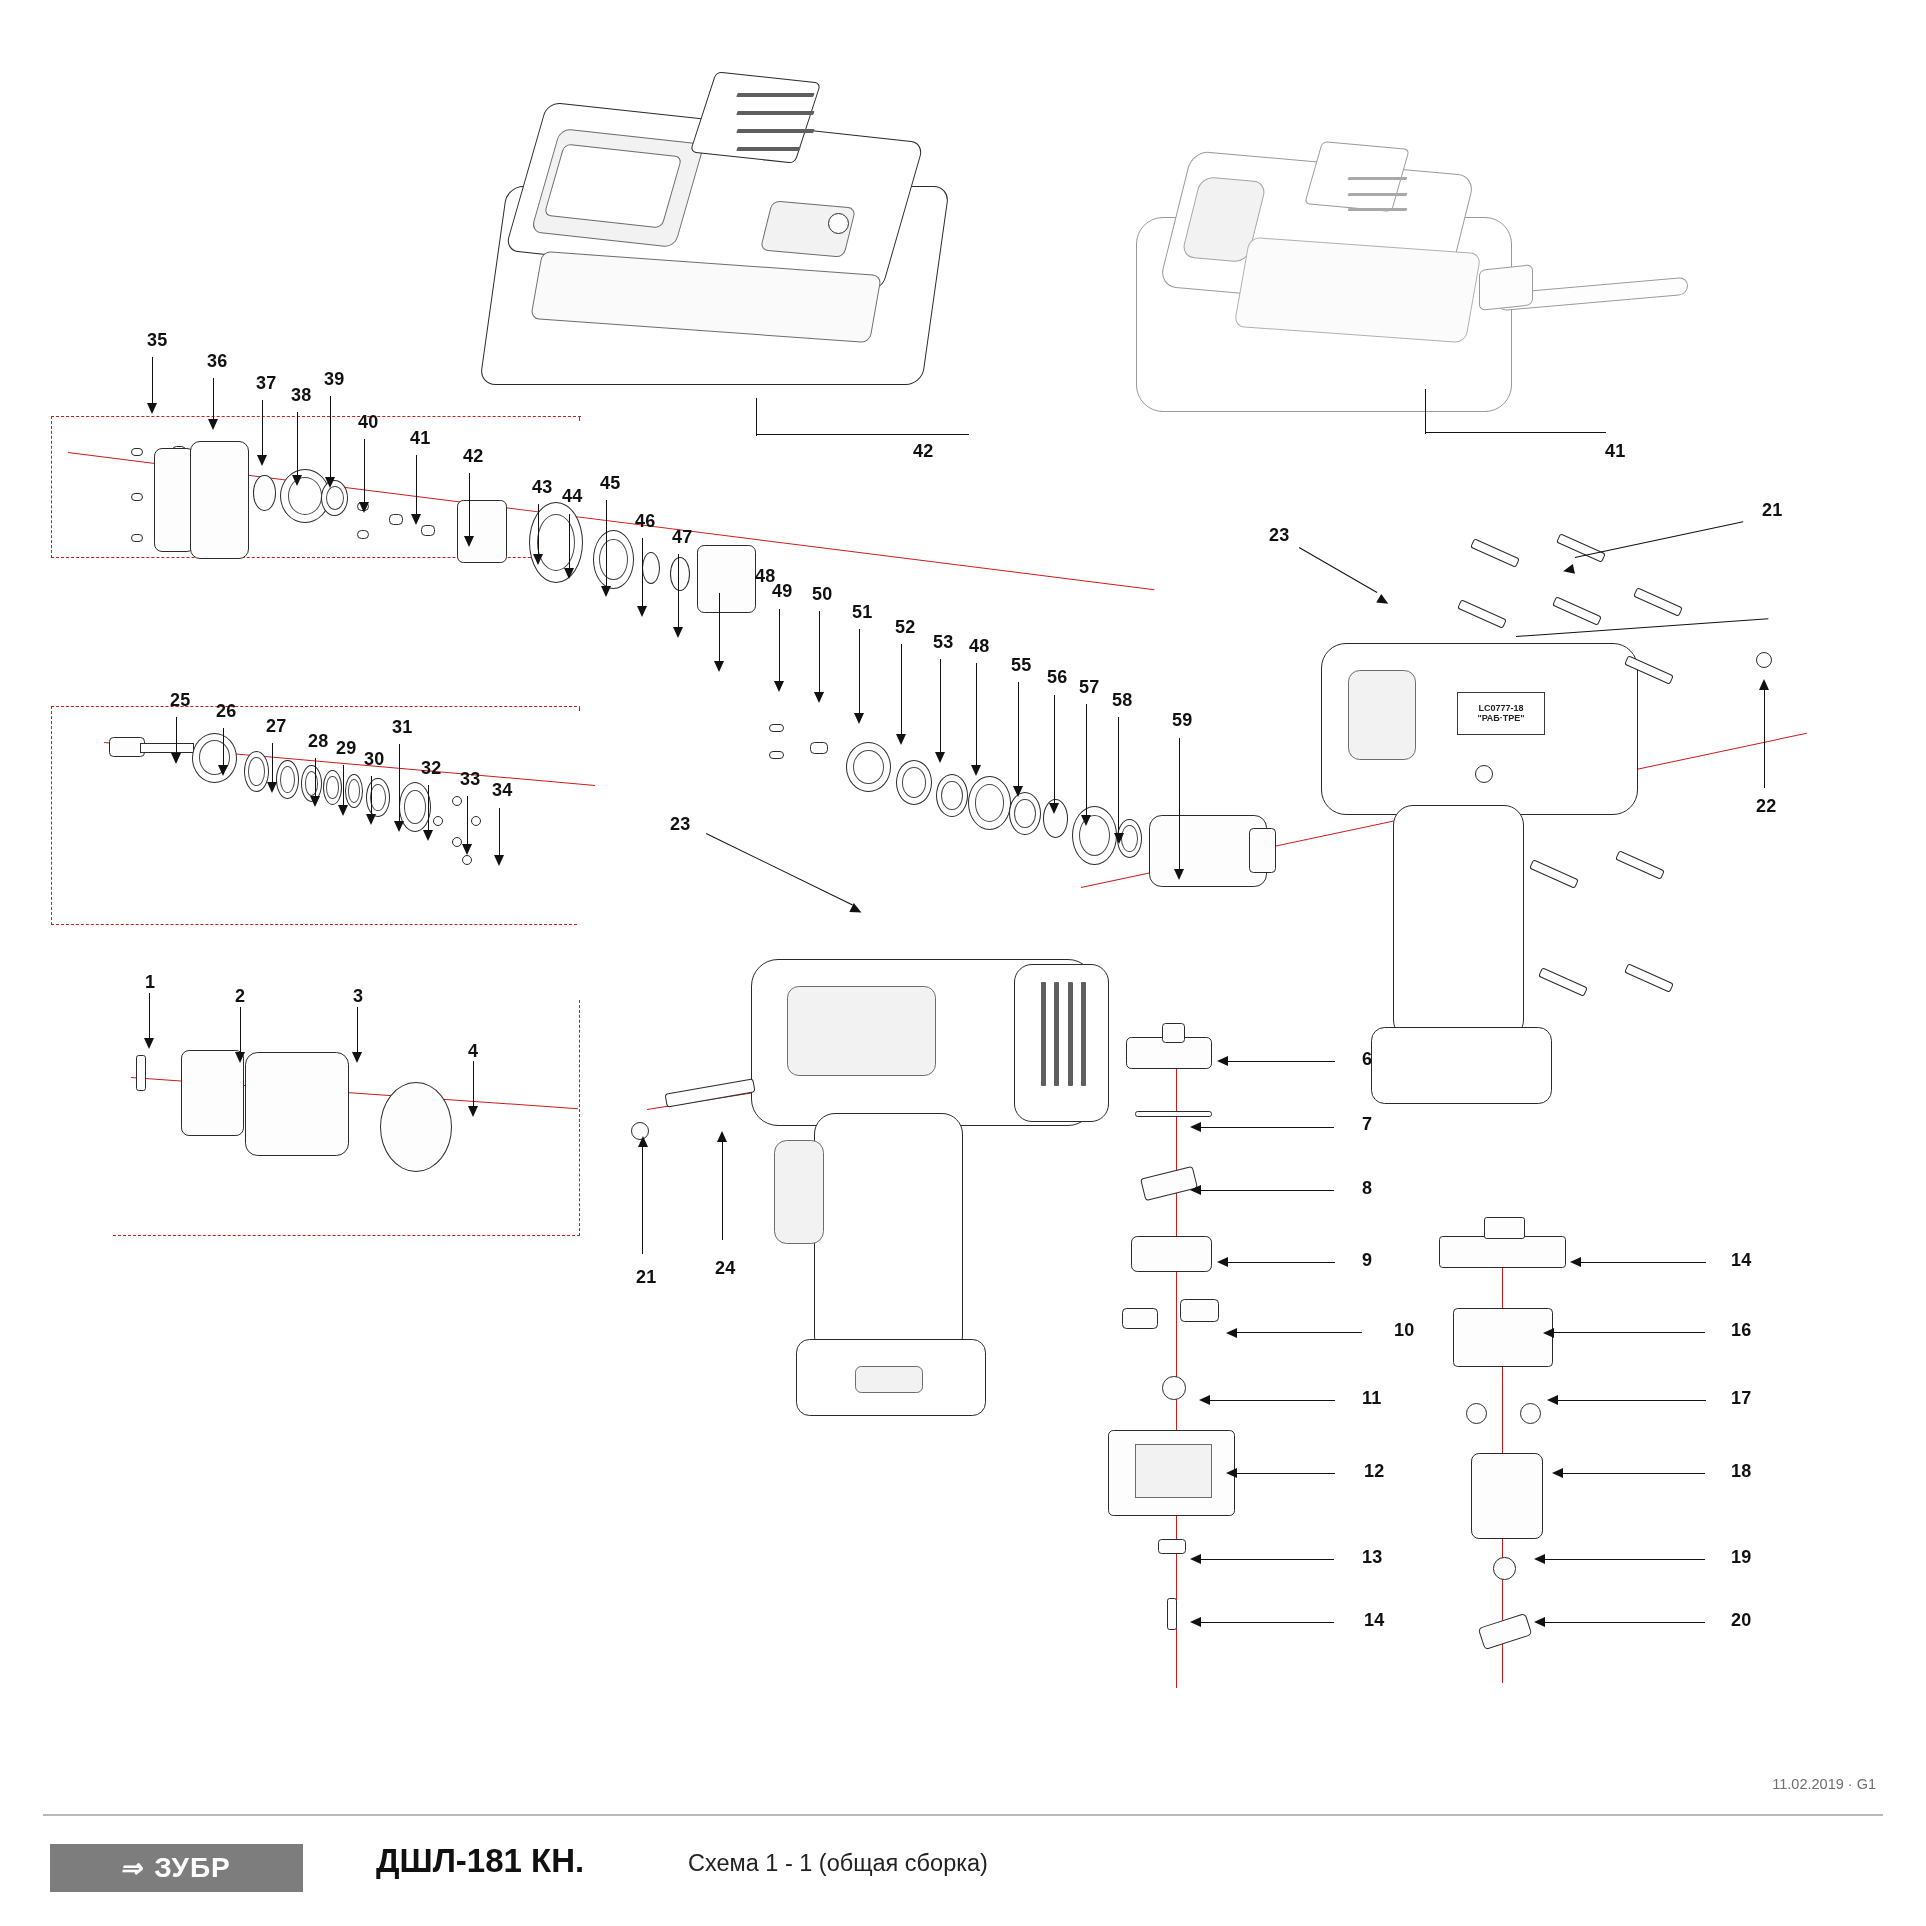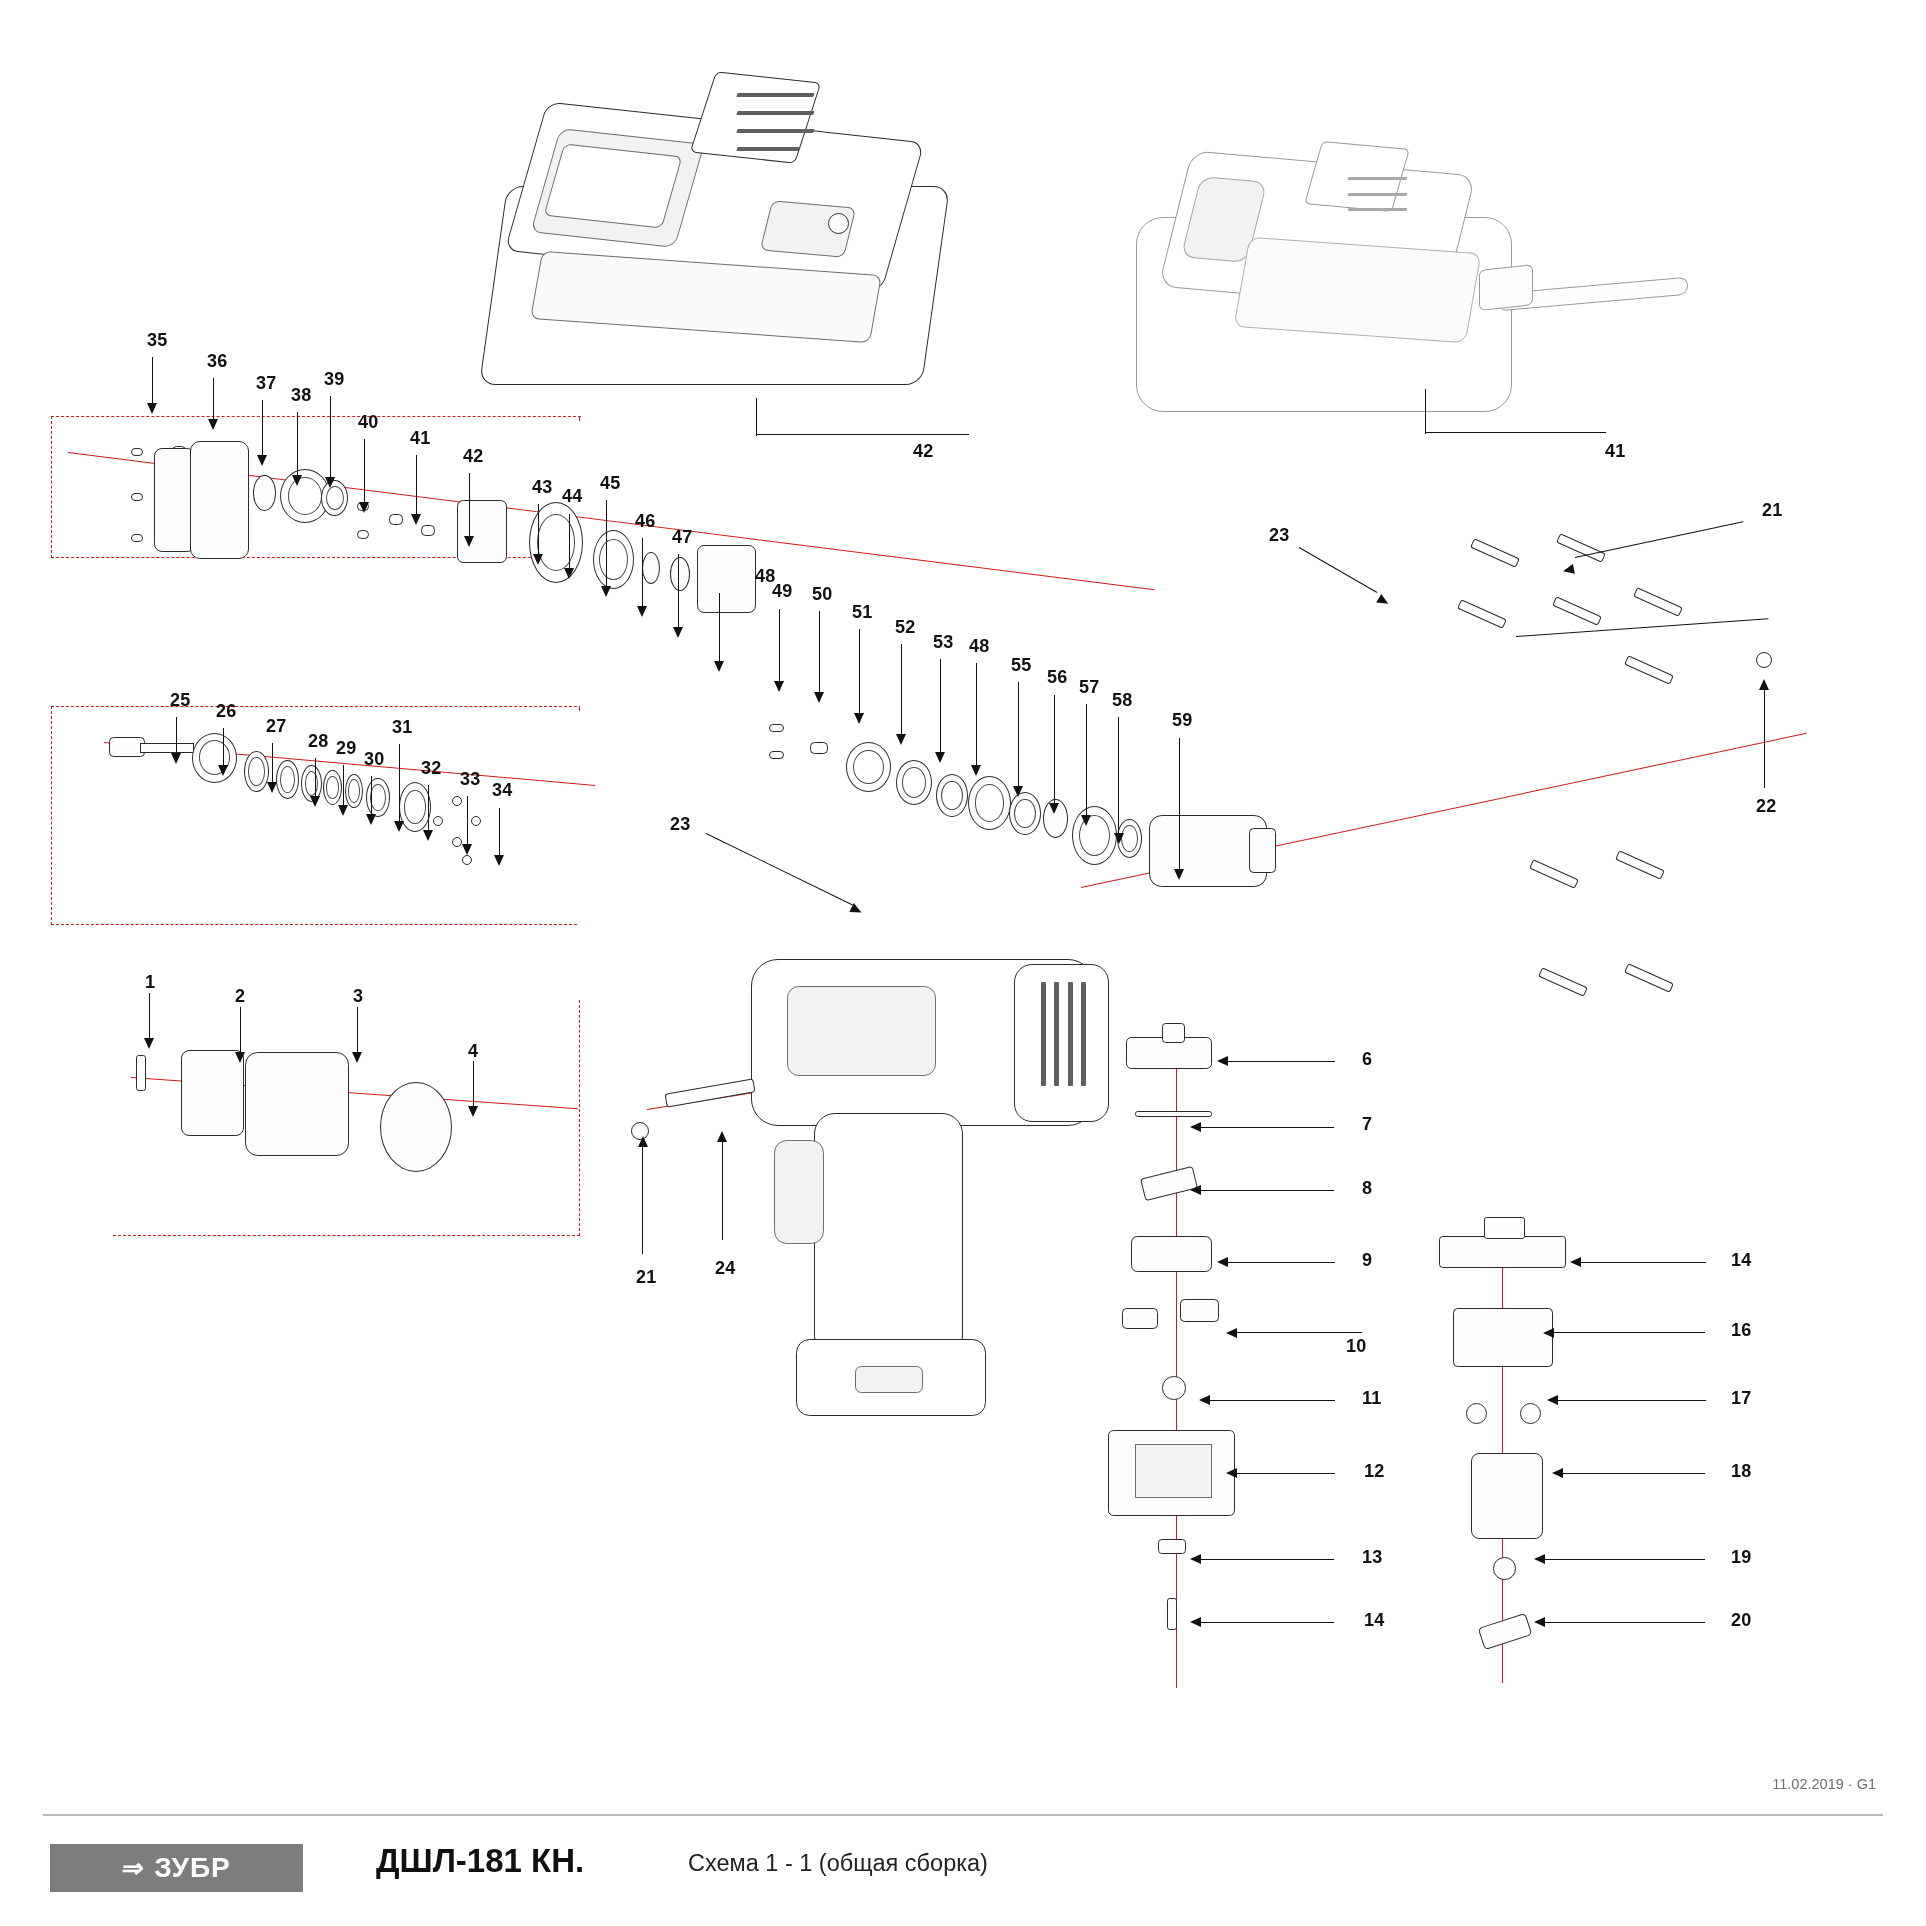--- a/index.html
+++ b/index.html
@@ -173,20 +173,31 @@
     <div class="vent" style="left:357px;top:50px;width:4.5px;height:104px;"></div>
     <div class="body-shell" style="left:90px;top:181px;width:149px;height:244px;border-radius:21px;"></div>
     <div class="shade" style="left:50px;top:208px;width:50px;height:104px;border-radius:12.7px;"></div>
     <div class="body-shell" style="left:72px;top:407px;width:190px;height:77px;border-radius:13.6px;"></div>
     <div class="shade" style="left:131px;top:434px;width:68px;height:27px;border-radius:6.3px;"></div>
   </div>
   <div class="leader lead-h" style="left:706px;top:833px;width:163px;transform:rotate(26deg);transform-origin:left center;"></div>
   <div class="arrow arr-right" style="left:851px;top:905px;transform:rotate(26deg);"></div>
   <div class="num" style="left:670px;top:814px;">23</div>
 
+  <div class="abs" style="left:1312px;top:629px;width:362px;height:498px;">
+    <div class="body-shell" style="left:9px;top:13.6px;width:317px;height:172px;border-radius:25px;"></div>
+    <div class="shade" style="left:36px;top:41px;width:68px;height:90px;border-radius:11.8px;"></div>
+    <div class="label-chip" style="left:145px;top:63px;width:86px;height:41px;">
+      <span>LC0777-18</span>
+      <span>"РАБ·ТРЕ"</span>
+    </div>
+    <div class="body-shell" style="left:81px;top:176px;width:131px;height:235px;border-radius:20px;"></div>
+    <div class="body-shell" style="left:59px;top:398px;width:181px;height:77px;border-radius:13.6px;"></div>
+    <div class="part round" style="left:163px;top:136px;width:18px;height:18px;"></div>
+  </div>
   <div class="leader lead-h" style="left:1299px;top:547px;width:90px;transform:rotate(30deg);transform-origin:left center;"></div>
   <div class="arrow arr-right" style="left:1378px;top:596px;transform:rotate(30deg);"></div>
   <div class="num" style="left:1269px;top:525px;">23</div>
 
   <div class="abs" style="left:1443px;top:525px;width:317px;height:579px;">
     <div class="screw" style="left:27px;top:22.6px;width:50px;height:10px;transform:rotate(24deg);"></div>
     <div class="screw" style="left:113px;top:18px;width:50px;height:10px;transform:rotate(24deg);"></div>
     <div class="screw" style="left:13.6px;top:84px;width:50px;height:10px;transform:rotate(24deg);"></div>
     <div class="screw" style="left:109px;top:81px;width:50px;height:10px;transform:rotate(24deg);"></div>
     <div class="screw" style="left:190px;top:72px;width:50px;height:10px;transform:rotate(24deg);"></div>
@@ -352,21 +363,21 @@
   <div class="leader lead-h" style="left:1516px;top:636px;width:253px;transform:rotate(-4deg);transform-origin:left center;"></div>
 
   <div class="num" style="left:145px;top:972px;">1</div>
   <div class="num" style="left:235px;top:986px;">2</div>
   <div class="num" style="left:353px;top:986px;">3</div>
   <div class="num" style="left:468px;top:1041px;">4</div>
   <div class="num" style="left:1362px;top:1049px;">6</div>
   <div class="num" style="left:1362px;top:1114px;">7</div>
   <div class="num" style="left:1362px;top:1178px;">8</div>
   <div class="num" style="left:1362px;top:1250px;">9</div>
-  <div class="num" style="left:1346px;top:1320px;margin-top:16px;">10</div>
+  <div class="num" style="left:1394px;top:1320px;">10</div>
   <div class="num" style="left:1362px;top:1388px;">11</div>
   <div class="num" style="left:1364px;top:1461px;">12</div>
   <div class="num" style="left:1362px;top:1547px;">13</div>
   <div class="num" style="left:1364px;top:1610px;">14</div>
   <div class="num" style="left:1731px;top:1250px;">14</div>
   <div class="num" style="left:1731px;top:1320px;">16</div>
   <div class="num" style="left:1731px;top:1388px;">17</div>
   <div class="num" style="left:1731px;top:1461px;">18</div>
   <div class="num" style="left:1731px;top:1547px;">19</div>
   <div class="num" style="left:1731px;top:1610px;">20</div>

